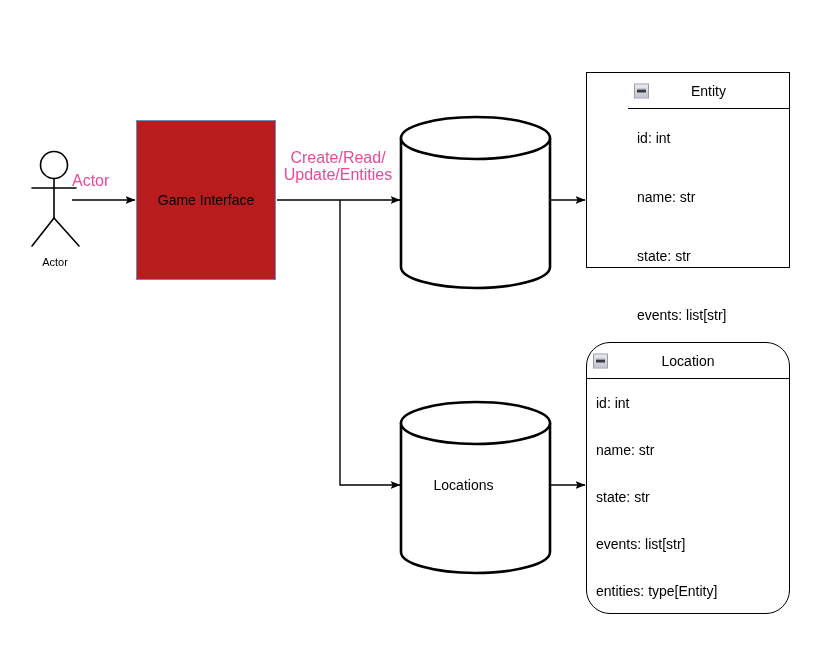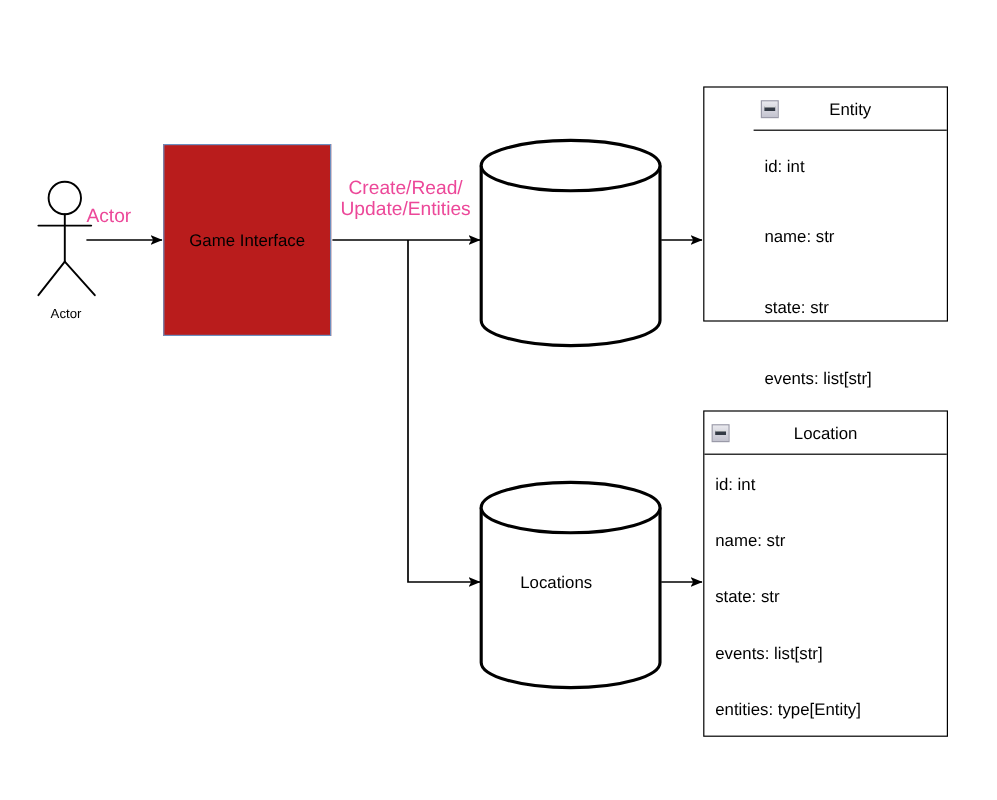--- a/index.html
+++ b/index.html
@@ -90,21 +90,21 @@
   
   .uml-class {
     position: absolute;
     box-sizing: border-box;
     background: #ffffff;
     border: 1px solid #000000;
     left: 586px;
     width: 204px;
   }
   #class-entity { top: 72px; height: 196px; padding-left: 41px; }
-  #class-location { top: 342px; height: 272px; }
+  #class-location { top: 342px; height: 272px; border-radius: 24px; }
 
   .uml-header {
     position: relative;
     height: 35px;
     border-bottom: 1px solid #000000;
     display: flex;
     align-items: center;
     justify-content: center;
   }
   .uml-title {

